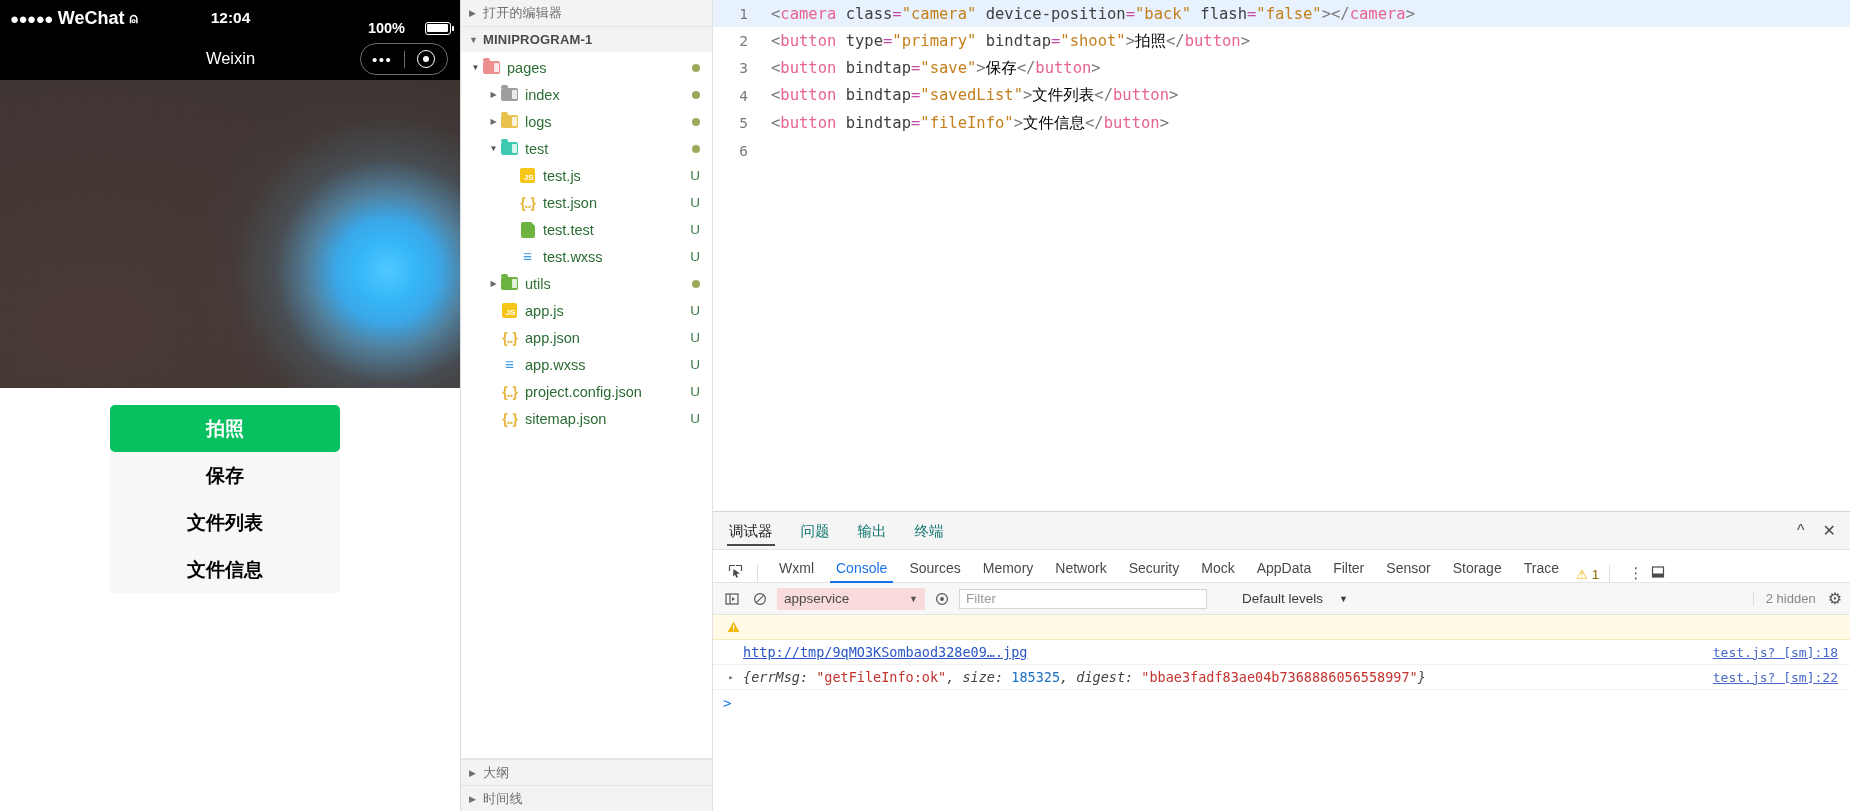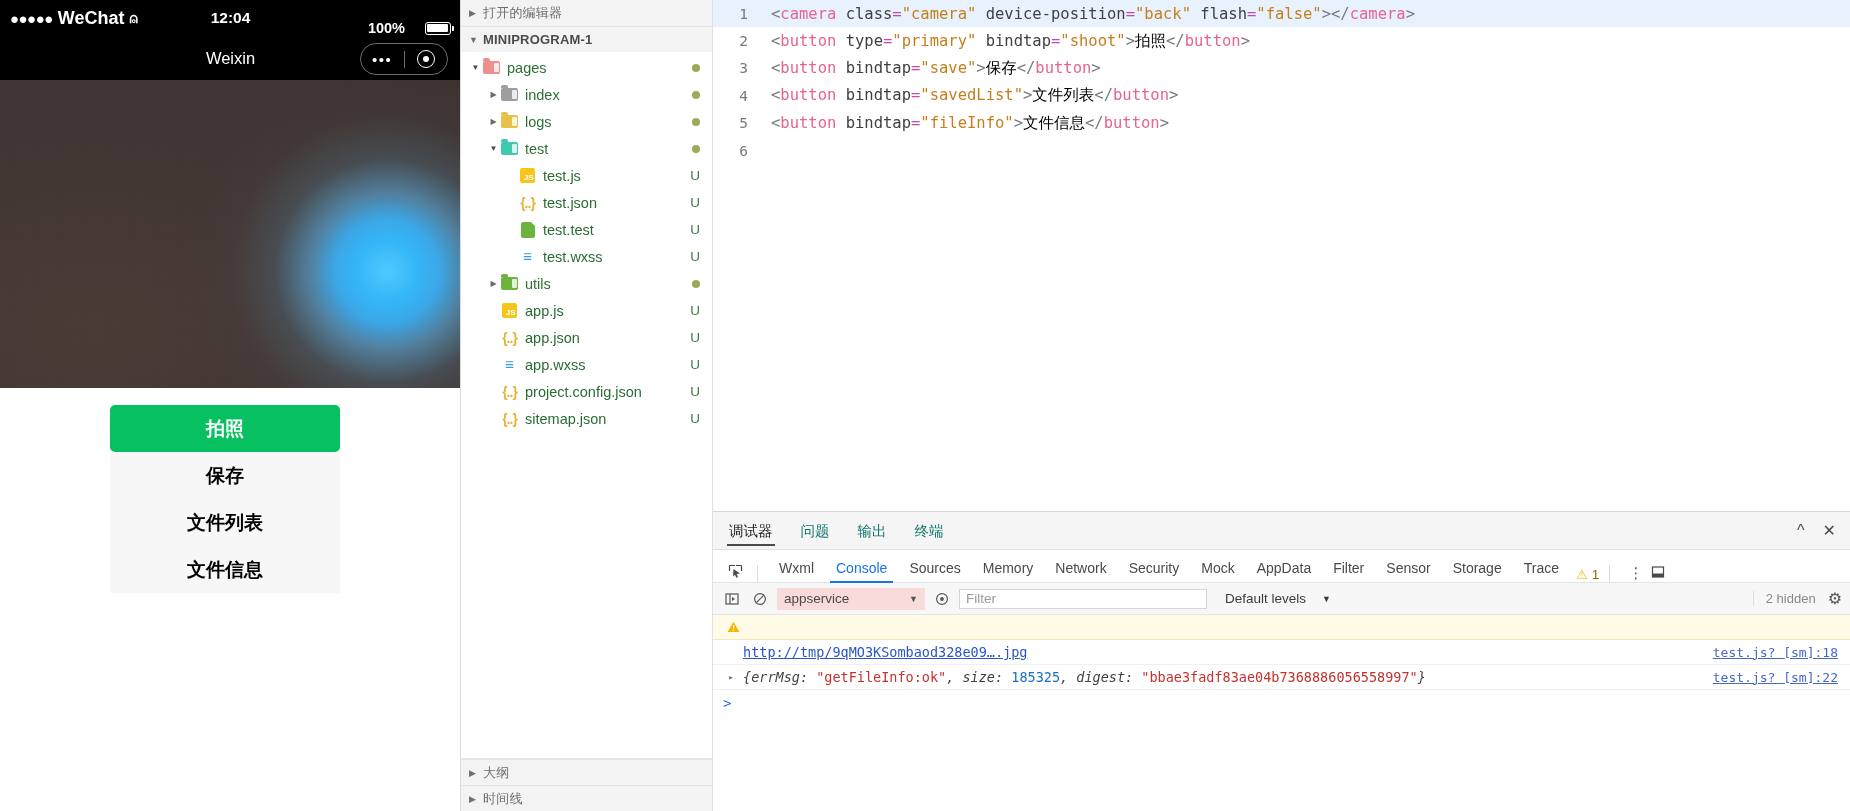--- a/index.html
+++ b/index.html
@@ -120,21 +120,21 @@
   .warn-chip { display: flex; align-items: center; gap: 4px; font-size: 13.5px; color: #8a6d00; margin-left: 6px; }
   .tri-warn { color: #f0b400; font-size: 13px; }
   .kebab { letter-spacing: 0; font-size: 15px; color: #5a5a5a; padding: 0 8px; cursor: pointer; }
 
   .dt-filterbar { height: 32px; display: flex; align-items: center; background: #f7f7f7; border-bottom: 1px solid #e4e4e4; padding-left: 8px; gap: 6px; }
   .fb-ic { width: 22px; height: 20px; display: flex; align-items: center; justify-content: center; cursor: pointer; color: #555; font-size: 14px; }
   .ctx-select { background: #fadbdb; height: 22px; min-width: 148px; display: flex; align-items: center; padding: 0 7px; font-size: 13.5px; color: #4a4a4a; cursor: pointer; }
   .ctx-select .cv { flex: 1; }
   .ctx-select .cz { font-size: 9px; color: #555; }
   .filter-input { width: 248px; height: 20px; background: #fff; border: 1px solid #d5d5d5; font-size: 13.5px; color: #9a9a9a; padding: 0 6px; display: flex; align-items: center; }
-  .levels { font-size: 13.5px; color: #3a3a3a; display: flex; align-items: center; gap: 16px; cursor: pointer; margin-left: 12px; }
+  .levels { font-size: 13.5px; color: #3a3a3a; display: flex; align-items: center; gap: 16px; cursor: pointer; margin-left: 29px; }
   .hidden-chip { margin-left: auto; font-size: 13px; color: #888; padding-right: 6px; border-left: 1px solid #ddd; padding-left: 12px; }
   .settings-ic { padding-right: 8px; color: #555; cursor: pointer; }
 
   .console-body { flex: 1; overflow: hidden; background: #fff; font-family: "DejaVu Sans Mono", monospace; font-size: 13.5px; min-height: 0; }
   .c-row { display: flex; align-items: center; min-height: 25px; padding: 2px 12px 2px 10px; border-bottom: 1px solid #f0f0f0; }
   .c-row.warnrow { background: #fffbe6; border-bottom: 1px solid #f5eab8; }
   .c-ic { width: 20px; flex: 0 0 20px; display: flex; align-items: center; justify-content: center; }
   .c-msg { flex: 1; color: #444; white-space: nowrap; overflow: hidden; }
   .c-src { color: #4a68c8; font-size: 13px; text-decoration: underline; white-space: nowrap; padding-left: 10px; cursor: pointer; }
   .c-link { color: #2a56c6; text-decoration: underline; cursor: pointer; }

